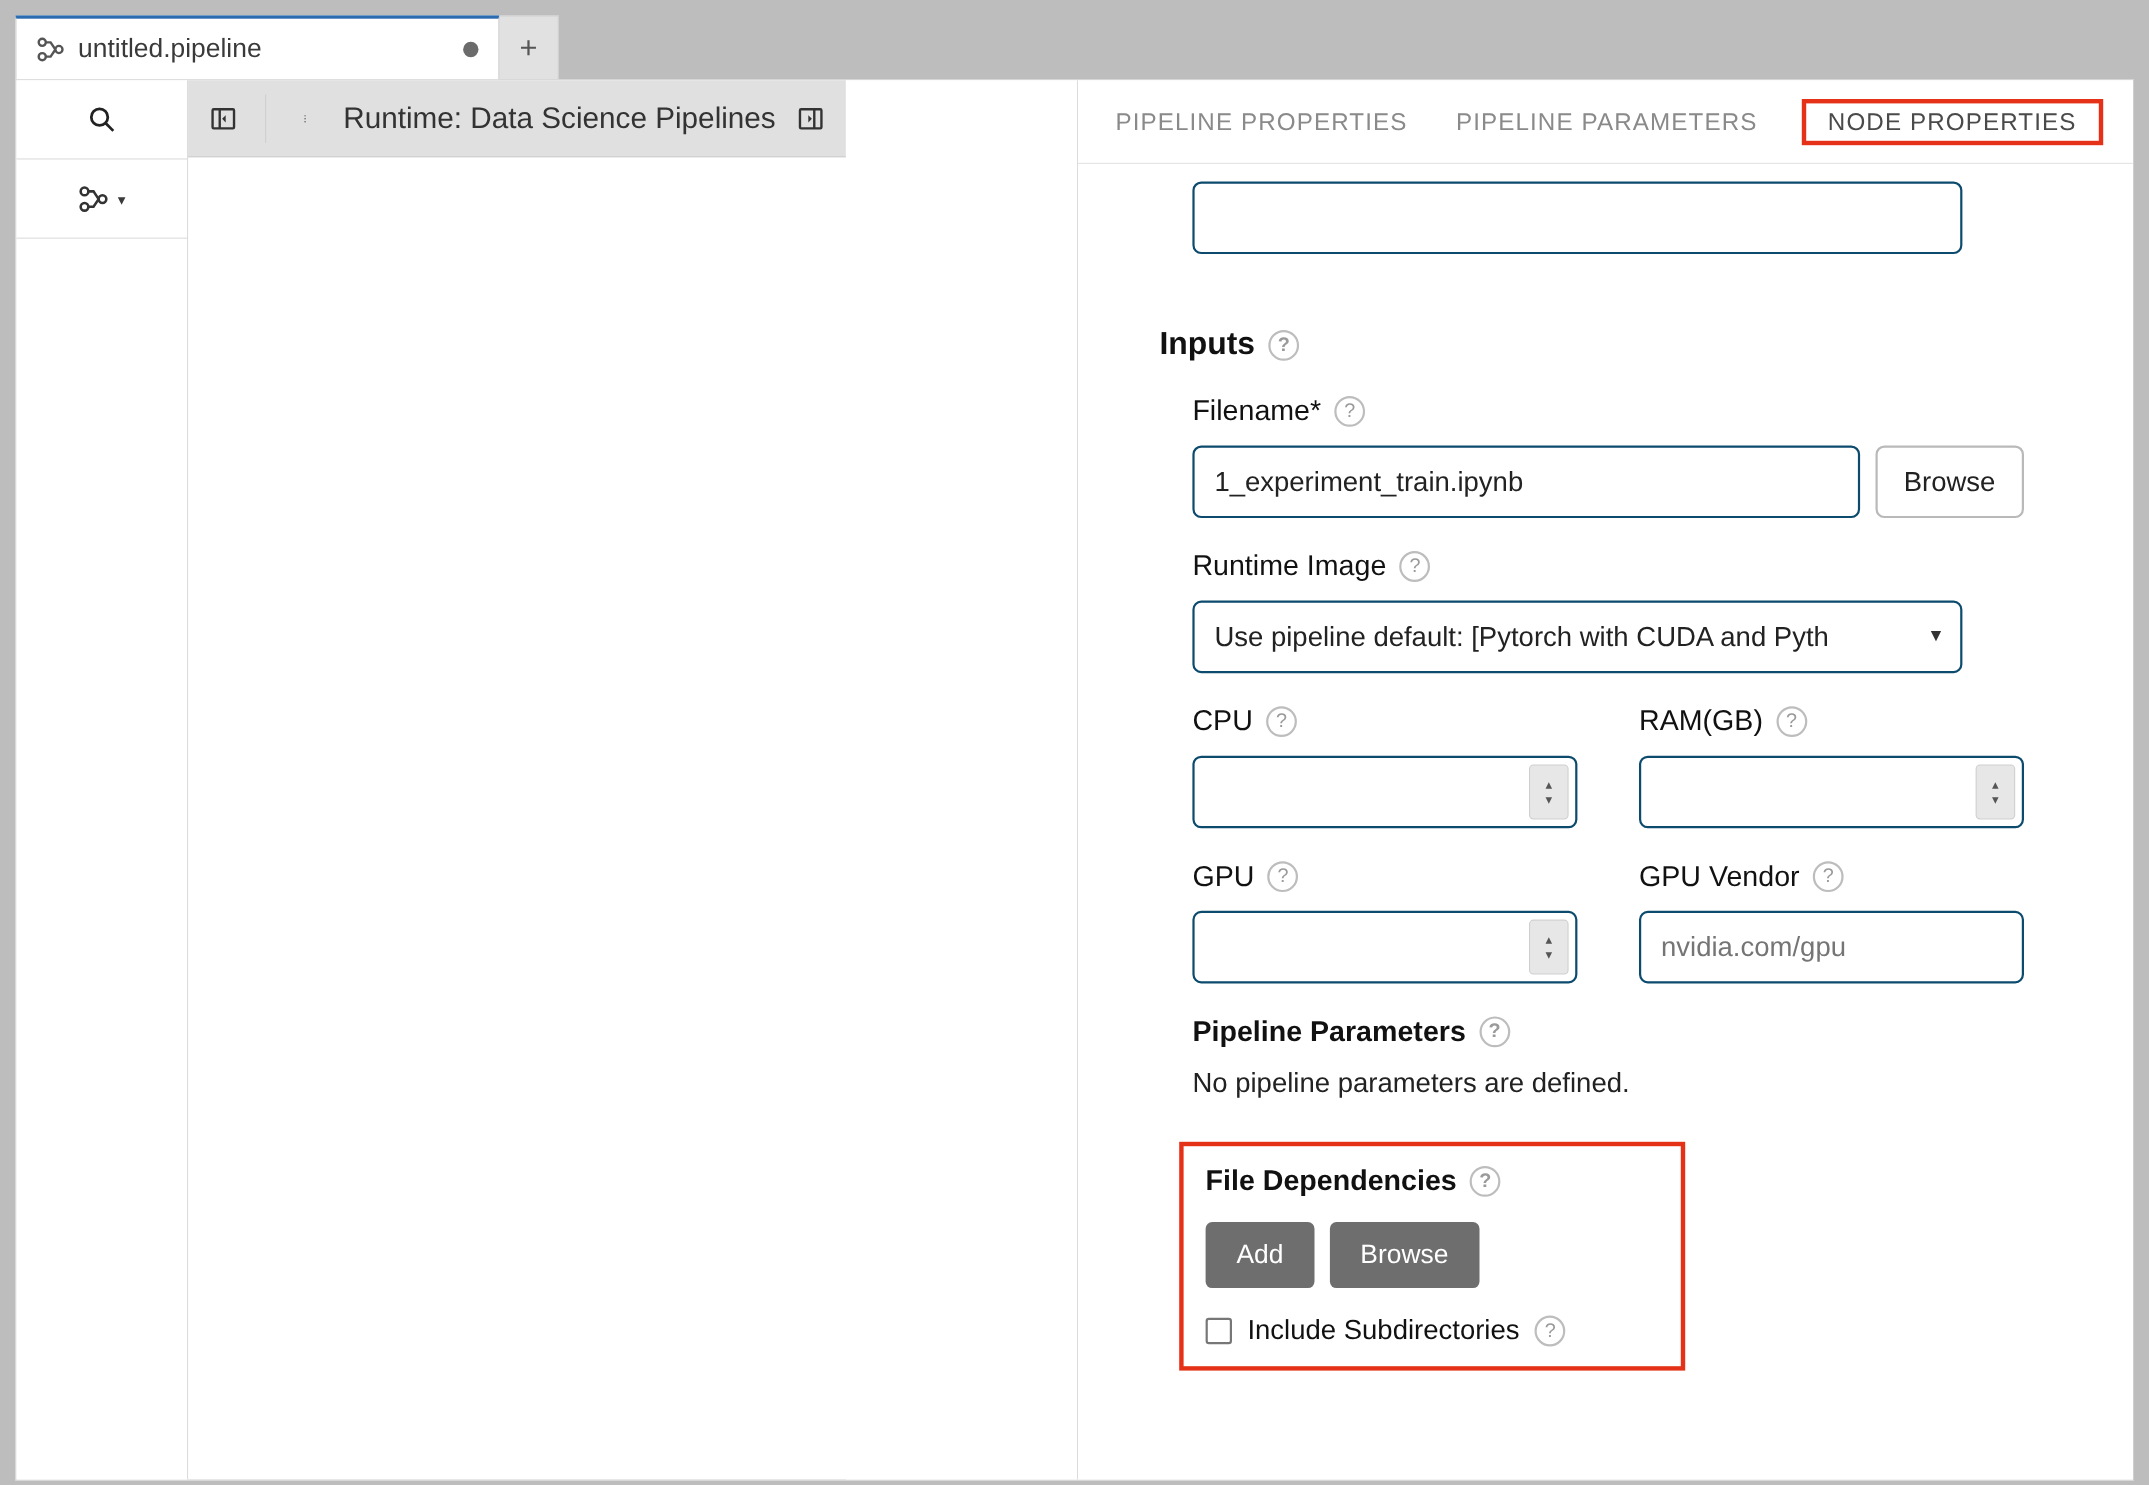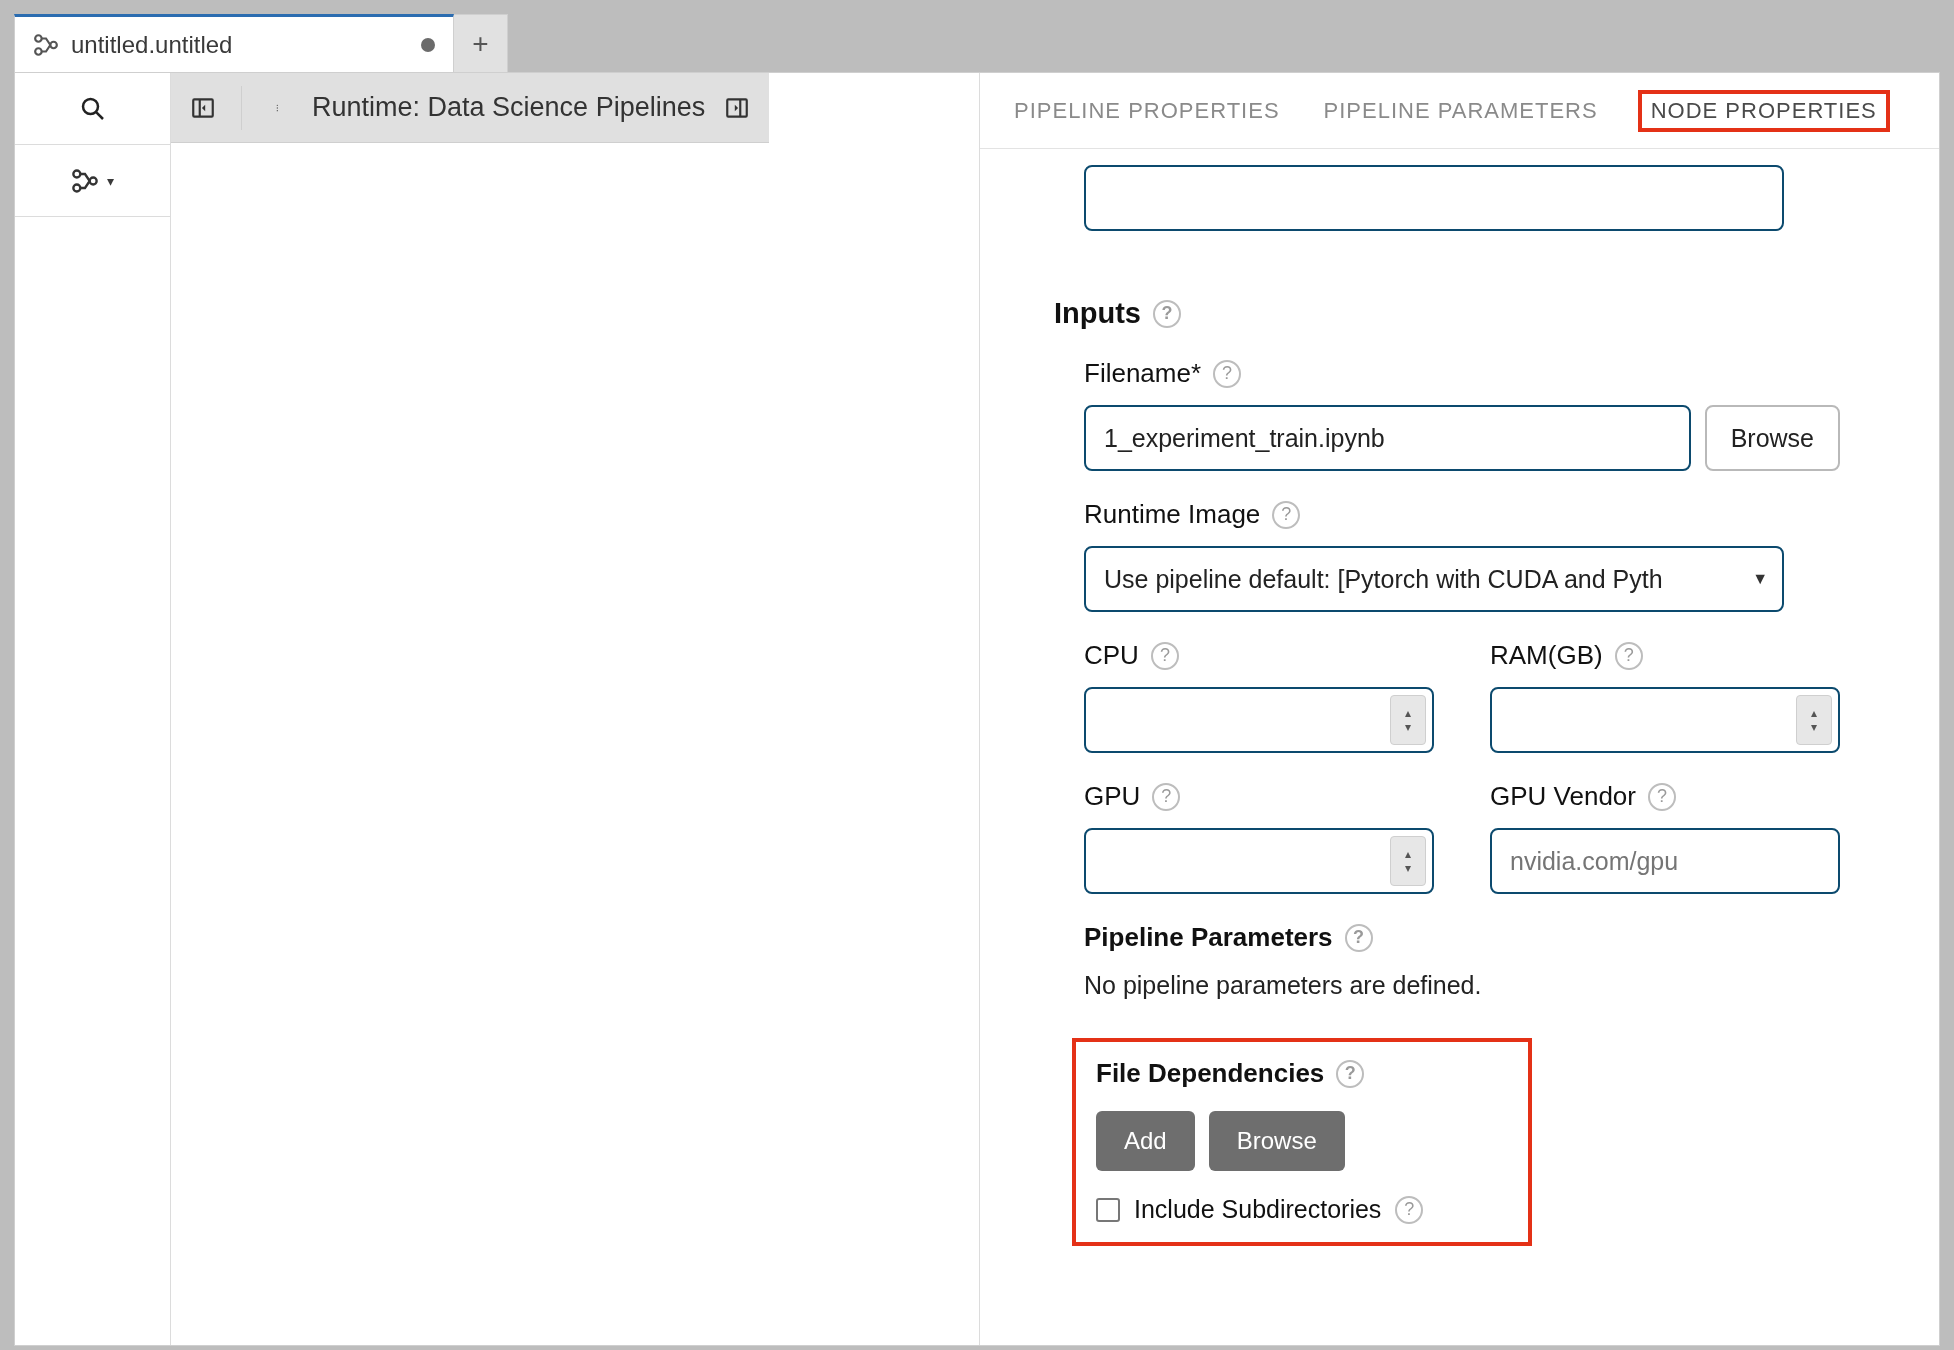--- a/index.html
+++ b/index.html
@@ -134,21 +134,21 @@
   .props-tab {
     padding: 2px 4px;
     text-transform: uppercase;
     white-space: nowrap;
   }
   .props-tab.active { color: #4a4a4a; }
   .highlight-box {
     border: 4px solid #e43117;
   }
   .highlight-nodeprops {
-    padding: 4px 9px;
+    padding: 4px 20px;
   }
   .props-body {
     flex: 1;
     overflow-y: auto;
     padding: 0 30px 30px 104px;
   }
   .field-box {
     width: 700px;
     margin-top: 16px;
     border-radius: 25px;
@@ -235,21 +235,21 @@
   <div class="tabbar">
     <div class="tab">
       <span class="pipeline-tab-icon">
         <svg viewBox="0 0 24 24" width="26" height="26" fill="none" stroke="#555" stroke-width="2">
           <circle cx="5" cy="6" r="3"></circle>
             <circle cx="5" cy="18" r="3"></circle>
             <circle cx="19" cy="12" r="3"></circle>
           <path d="M8 6h4l4 6M8 18h4l4-6"></path>
         </svg>
       </span>
-      <span class="tab-title">untitled.untitled</span>
+      <span class="tab-title">untitled.pipeline</span>
       <span class="tab-dirty"></span>
     </div>
     <div class="tab-add">
       <span>+</span>
     </div>
   </div>
 
   <div class="content">
 
     <div class="left-rail">

